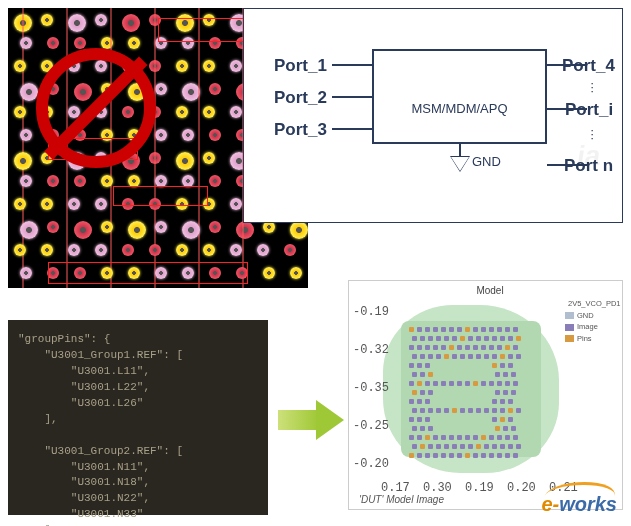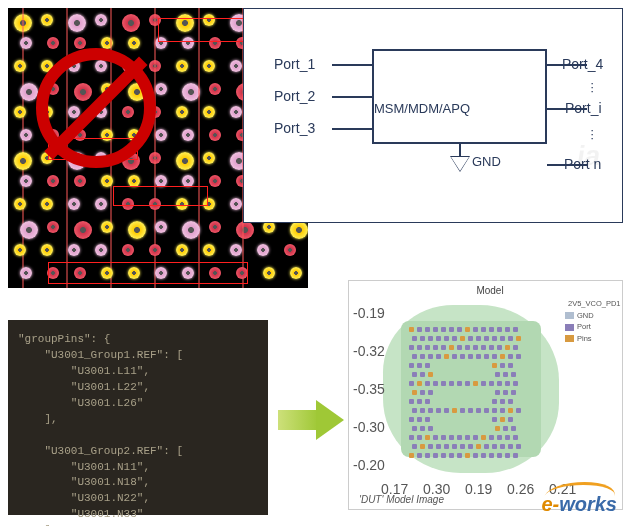--- a/index.html
+++ b/index.html
@@ -22,22 +22,22 @@
     border: 12px solid #cc0000; border-radius: 50%;
   }
   .no-sign::after { content:""; position:absolute; left:50%; top:50%; width:140%; height:12px; background:#cc0000; transform:translate(-50%,-50%) rotate(-45deg); }
   
   .block-diagram {
     position: absolute; right: 8px; top: 8px; width: 380px; height: 215px;
     background: #fff; border: 1px solid #2a3a5a; padding: 10px;
   }
   .ic-box { position:absolute; left:128px; top:40px; width:175px; height:95px; border:2px solid #2a3a5a; }
   .ic-title { position:absolute; width:100%; text-align:center; top:22px; font-size:13px; color:#2a3a5a; }
-  .ic-sub { position:absolute; width:100%; top:50px; font-size:13px; color:#2a3a5a; }
-  .port { position:absolute; font-size:14px; color:#2a3a5a; }
+  .ic-sub { position:absolute; width:100%; text-align:center; top:50px; font-size:13px; color:#2a3a5a; }
+  .port { position:absolute; font-size:17px; color:#2a3a5a;font-weight:bold; }
   .wire { position:absolute; background:#2a3a5a; height:2px; }
   .gnd-sym { position:absolute; left:198px; top:135px; width:36px; height:40px; }
   .gnd-sym .stem { position:absolute; left:17px; top:0; width:2px; height:14px; background:#2a3a5a; }
   .gnd-tri { position:absolute; left:9px; top:13px; width:0; height:0; border-left:9px solid transparent; border-right:9px solid transparent; border-top:14px solid #fff; filter:drop-shadow(0 0 0 #2a3a5a);}
   .gnd-tri2 { position:absolute; left:8px; top:12px; width:0; height:0; border-left:10px solid transparent; border-right:10px solid transparent; border-top:16px solid #2a3a5a; }
   .gnd-label{position:absolute; left:228px; top:145px; font-size:13px; color:#2a3a5a;}
   .vdots { position:absolute; font-size:13px; color:#2a3a5a; line-height:4px; }
   .watermark { position: absolute; right: 22px; bottom: 50px; font-size: 28px; font-style: italic; color: rgba(0,0,0,0.05); font-weight: bold; transform: rotate(-2deg); pointer-events: none; }
   
   .code-box {
@@ -56,21 +56,21 @@
   }
   .model-title{ text-align:center; font-size:10px; padding:4px 0 1px; color:#444;}
   .model-plot{ position:absolute; left:28px; top:18px; width:188px; height:180px; background:#fff;}
   .chip-shape{ position:absolute; left:6px; top:6px; width:176px; height:168px; background:#c6e4c6; border-radius:40% 45% 42% 44%;}
   .chip-shape::before{content:"";position:absolute; left:18px; top:16px; width:140px; height:136px; background:#b2d8b2; border-radius:8px;}
   .die-dotrow{position:absolute; display:flex; gap:3px;}
   .die-dot{width:5px;height:5px;background:#8a7eb8;border-radius:1px;}
   .legend{ position:absolute; right:5px; top:18px; width:52px; font-size:7.5px; line-height:1.4;}
   .lg{display:flex;align-items:center;gap:3px;margin-bottom:1px;}
   .sw{width:9px;height:7px;}
-  .axis-lbl{position:absolute;font-size:14px;color:#555;}
+  .axis-lbl{position:absolute;font-size:12px;color:#555;font-family:Liberation Mono, monospace;}
   .caption{position:absolute;left:10px;bottom:4px;font-size:10px;font-style:italic;color:#555;}
   
   .eworks{position:absolute;right:14px;bottom:10px;font-style:italic;font-weight:bold;font-size:20px;}
   .eworks .e{color:#e08a00;}
   .eworks .w{color:#3a6aa8;}
   .swoosh{position:absolute;right:14px;bottom:30px;width:70px;height:14px;border-top:3px solid #f0a020;border-radius:50% 50% 0 0/100% 100% 0 0;transform:skewX(-20deg);}
 </style>
 </head>
 <body>
 
@@ -477,41 +477,41 @@
       <div class="lg">
         <div class="sw" style="background: rgb(178, 216, 178);"></div>
         <span>2V5_VCO_PD1</span>
       </div>
       <div class="lg">
         <div class="sw" style="background: rgb(176, 190, 208);"></div>
         <span>GND</span>
       </div>
       <div class="lg">
         <div class="sw" style="background: rgb(138, 126, 184);"></div>
-        <span>Port</span>
+        <span>Image</span>
       </div>
       <div class="lg">
         <div class="sw" style="background: rgb(216, 154, 64);"></div>
         <span>Pins</span>
       </div>
     </div>
 
   <div class="caption">'DUT' Model Image</div>
 <div id="xticks">
       <div class="axis-lbl" style="left: 32px; top: 200px;">0.17</div>
       <div class="axis-lbl" style="left: 74px; top: 200px;">0.30</div>
       <div class="axis-lbl" style="left: 116px; top: 200px;">0.19</div>
-      <div class="axis-lbl" style="left: 158px; top: 200px;">0.26</div>
+      <div class="axis-lbl" style="left: 158px; top: 200px;">0.20</div>
       <div class="axis-lbl" style="left: 200px; top: 200px;">0.21</div>
     </div>
     <div id="yticks">
       <div class="axis-lbl" style="left: 4px; top: 24px;">-0.19</div>
       <div class="axis-lbl" style="left: 4px; top: 62px;">-0.32</div>
       <div class="axis-lbl" style="left: 4px; top: 100px;">-0.35</div>
-      <div class="axis-lbl" style="left: 4px; top: 138px;">-0.30</div>
+      <div class="axis-lbl" style="left: 4px; top: 138px;">-0.25</div>
       <div class="axis-lbl" style="left: 4px; top: 176px;">-0.20</div>
     </div>
   </div>
 
 <div class="swoosh"></div>
 <div class="eworks">
   <span class="e">e-</span><span class="w">works</span>
 </div>
 
 </body></html>

